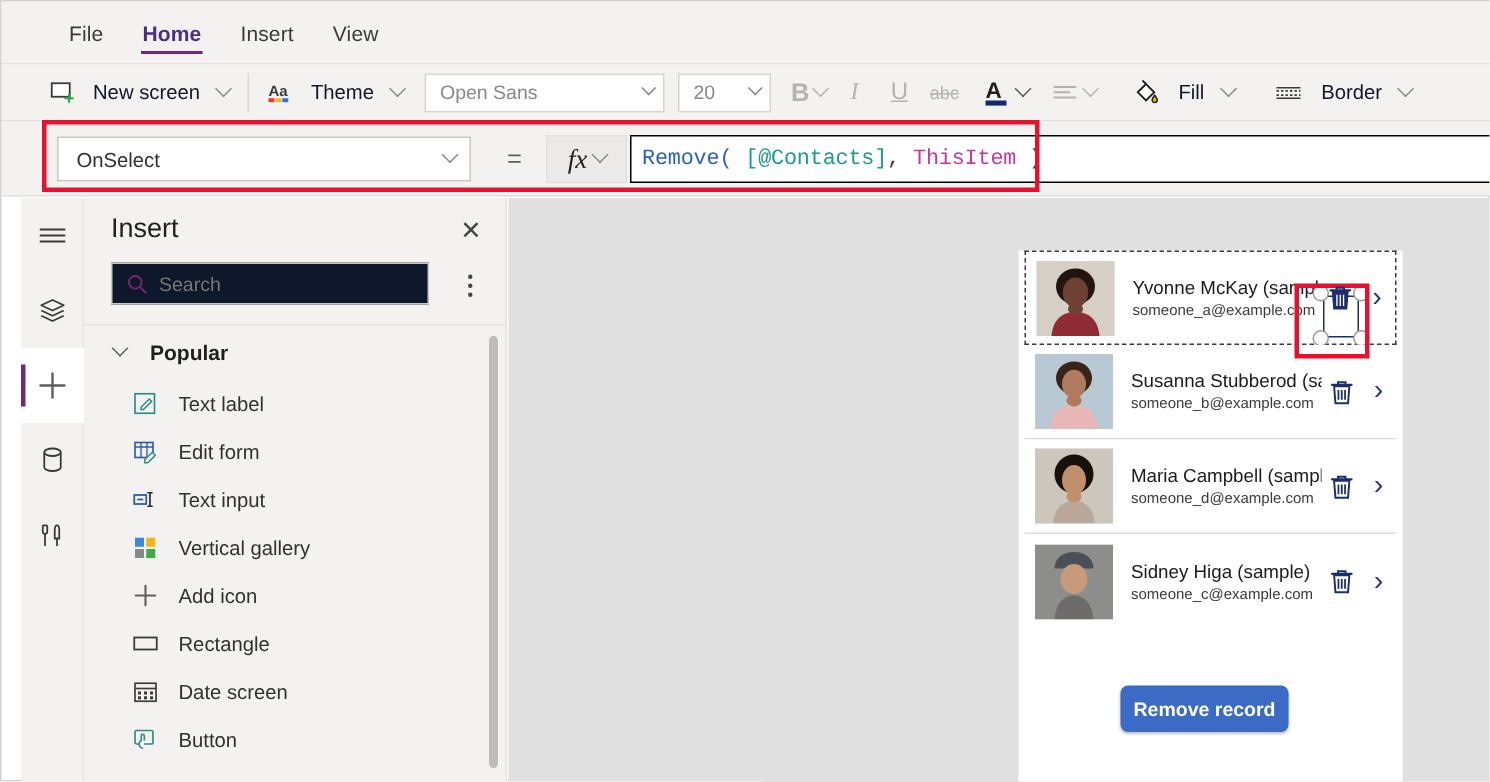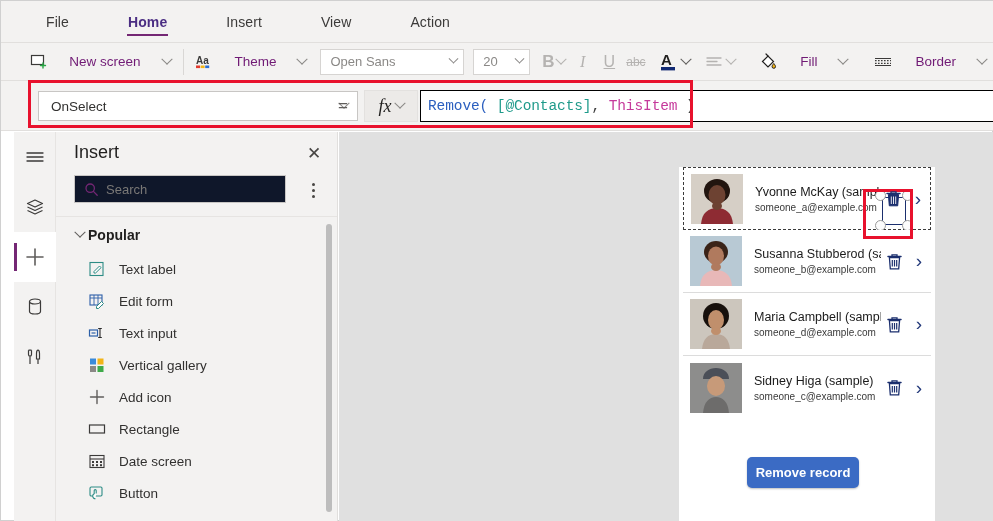--- a/index.html
+++ b/index.html
@@ -16,21 +16,20 @@
     border: 1px solid #d0d0d0;
   }
 
   
   .menubar {
     position: absolute; left: 0; top: 0; width: 993px; height: 42px;
     background: #f3f2f1;
     border-bottom: 1px solid #e1dfdd;
     display: flex; align-items: center;
     padding-left: 32px;
-    gap: 33px;
   }
   .menu-item {
     font-size: 14px; color: #3b3a39;
     padding: 0 13px; height: 42px;
     display: flex; align-items: center;
     position: relative; cursor: default;
     letter-spacing: .1px;
   }
   .menu-item.active { color: #4b2e83; font-weight: bold; }
   .menu-item.active::after {
@@ -40,23 +39,23 @@
 
   
   .toolbar {
     position: absolute; left: 0; top: 42px; width: 993px; height: 38px;
     background: #f3f2f1;
     border-bottom: 1px solid #e1dfdd;
     display: flex; align-items: center;
   }
   .tb-sep { width: 1px; height: 26px; background: #d9d7d5; margin: 0 4px; }
   .tb-btn {
-    display: flex; align-items: center; gap: 22px;
+    display: flex; align-items: center; gap: 12px;
     height: 28px; padding: 0 8px; cursor: default;
-    font-size: 13.5px; color: #701a75;
+    font-size: 13.5px; color: #0f172a;
     white-space: nowrap;
   }
   .chev {
     display: inline-block; width: 8px; height: 8px;
     border-right: 1.4px solid #8a8886; border-bottom: 1.4px solid #8a8886;
     transform: rotate(45deg) translate(-2px,-2px);
   }
   .chev.dark { border-color: #605e5c; }
 
   .icn { display: inline-flex; align-items: center; justify-content: center; }
@@ -79,21 +78,21 @@
 
   
   .formulabar {
     position: absolute; left: 0; top: 80px; width: 993px; height: 50px;
     background: #f3f2f1;
     display: flex; align-items: center;
     border-bottom: 1px solid #e1dfdd;
   }
   #prop-select {
     position: absolute; left: 37px; top: 90px;
-    width: 320px; height: 30px;
+    width: 276px; height: 30px;
     background: #ffffff; border: 1px solid #c8c6c4;
     display: flex; align-items: center; justify-content: space-between;
     padding: 0 9px 0 12px;
     font-size: 13.5px; color: #323130;
   }
   #equals-sign {
     position: absolute; left: 337px; top: 95px;
     font-size: 17px; color: #605e5c;
   }
   #fx-button {
@@ -178,21 +177,21 @@
     display: flex; flex-direction: column; align-items: center; justify-content: center; gap: 3px;
   }
   #panel-kebab i { width: 3px; height: 3px; border-radius: 50%; background: #484644; display: block; }
 
   #panel-body {
     position: absolute; left: 0; top: 84px; width: 282px; height: 305px;
     background: #f3f2f1;
     border-top: 1px solid #e6e4e2;
   }
   #group-popular {
-    display: flex; align-items: center; gap: 4px;
+    display: flex; align-items: center; gap: 16px;
     height: 36px; padding-left: 20px;
     font-size: 14px; font-weight: bold; color: #201f1e;
   }
   #group-popular .chev {
     width: 8px; height: 8px; border-color: #605e5c;
     border-right-width: 1.6px; border-bottom-width: 1.6px;
     transform: rotate(45deg) translate(-2px,-2px);
   }
   .ins-item {
     display: flex; align-items: center; gap: 13px;
@@ -272,21 +271,20 @@
 </head>
 <body>
 
 <div id="app">
 
   <div class="menubar">
     <div class="menu-item">File</div>
     <div class="menu-item active">Home</div>
     <div class="menu-item">Insert</div>
     <div class="menu-item">View</div>
-    <div class="menu-item">Action</div>
   </div>
 
   <div class="toolbar">
     <div style="width:24px"></div>
 
     <div class="tb-btn">
       <span class="icn">
         <svg width="17" height="17" viewBox="0 0 17 17">
           <rect x="1.5" y="2.5" width="12" height="9" fill="#fff" stroke="#3b3a39" stroke-width="1.2"></rect>
           <path d="M10.5 12.5h5M13 10v5" stroke="#28a745" stroke-width="1.4" stroke-linecap="round"></path>

